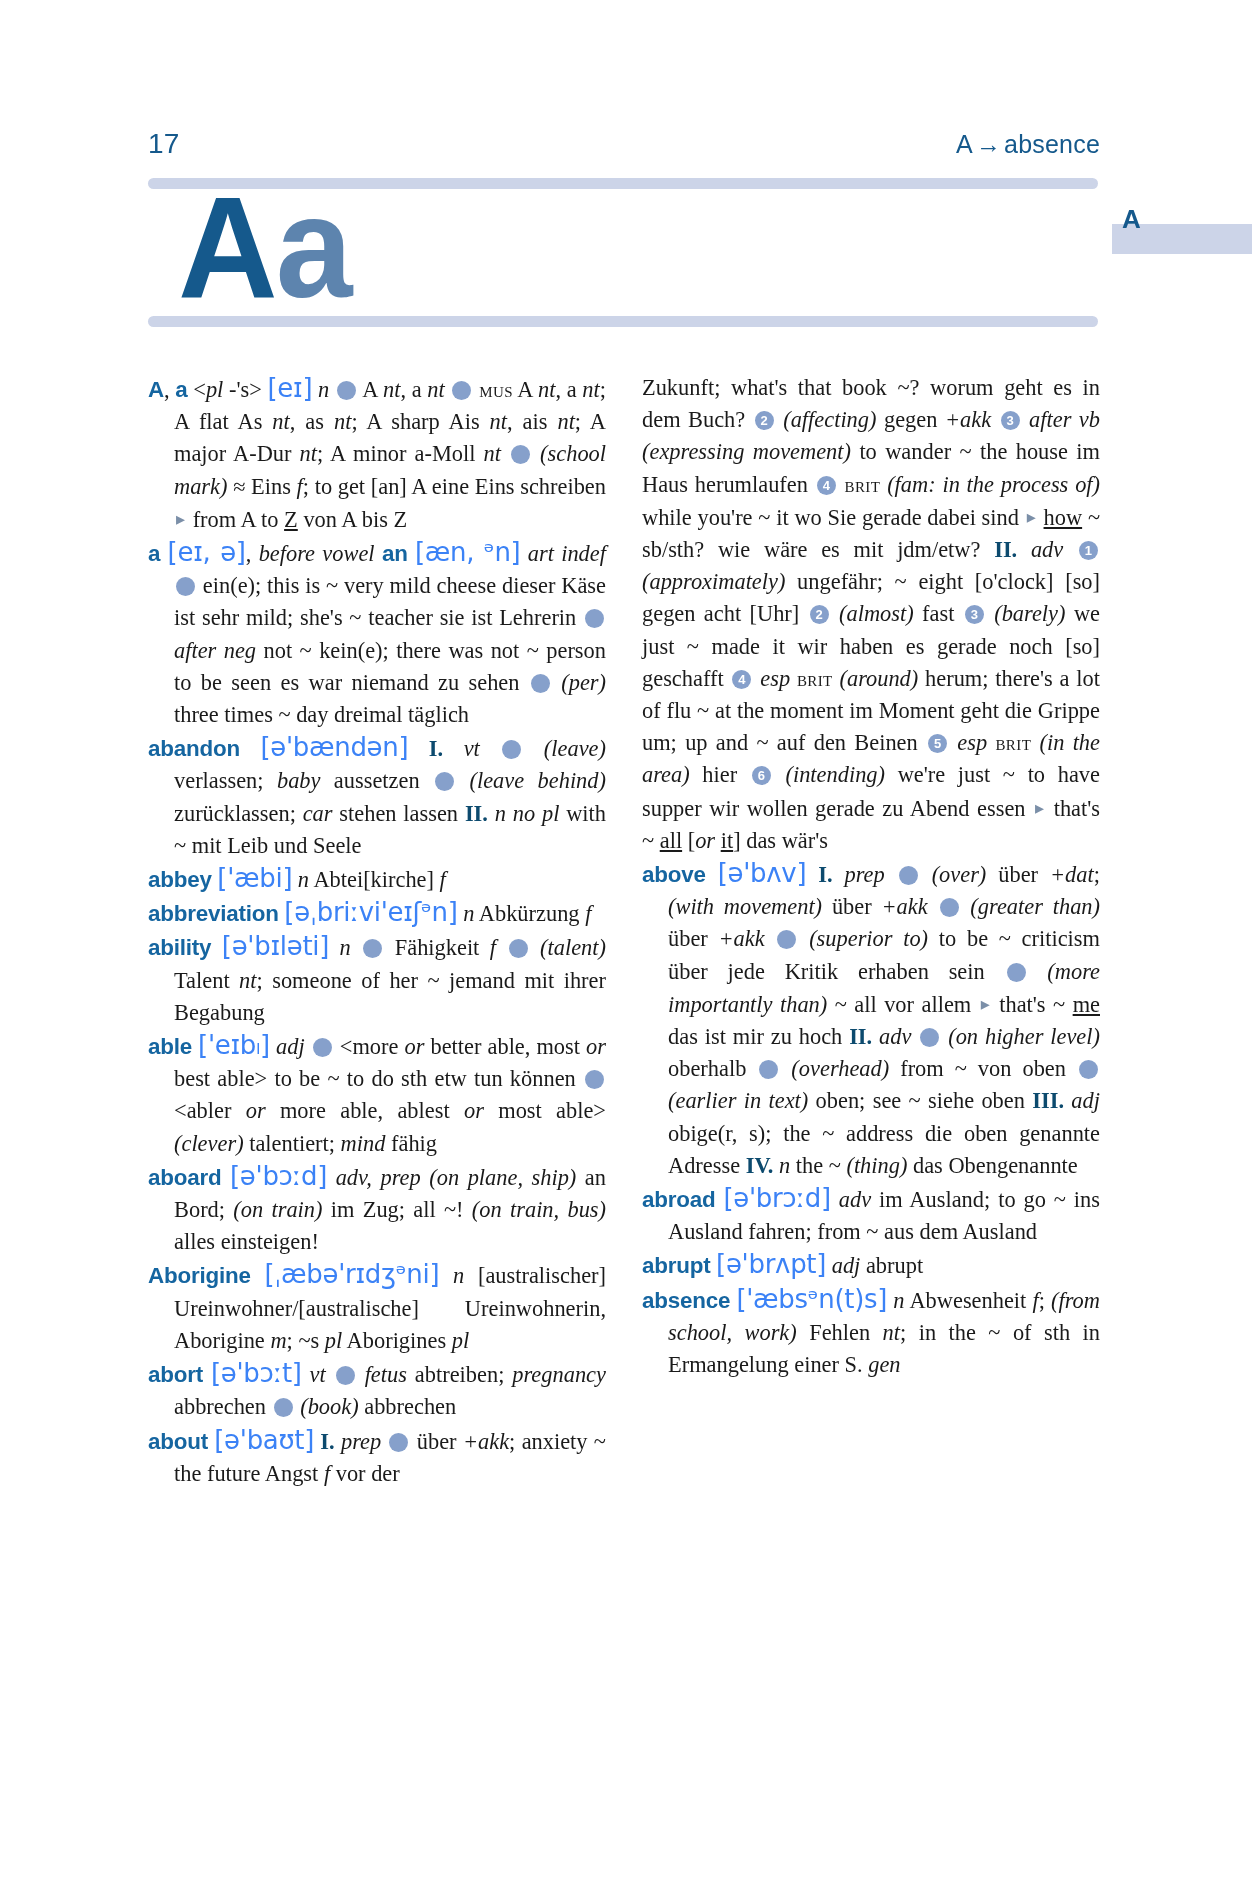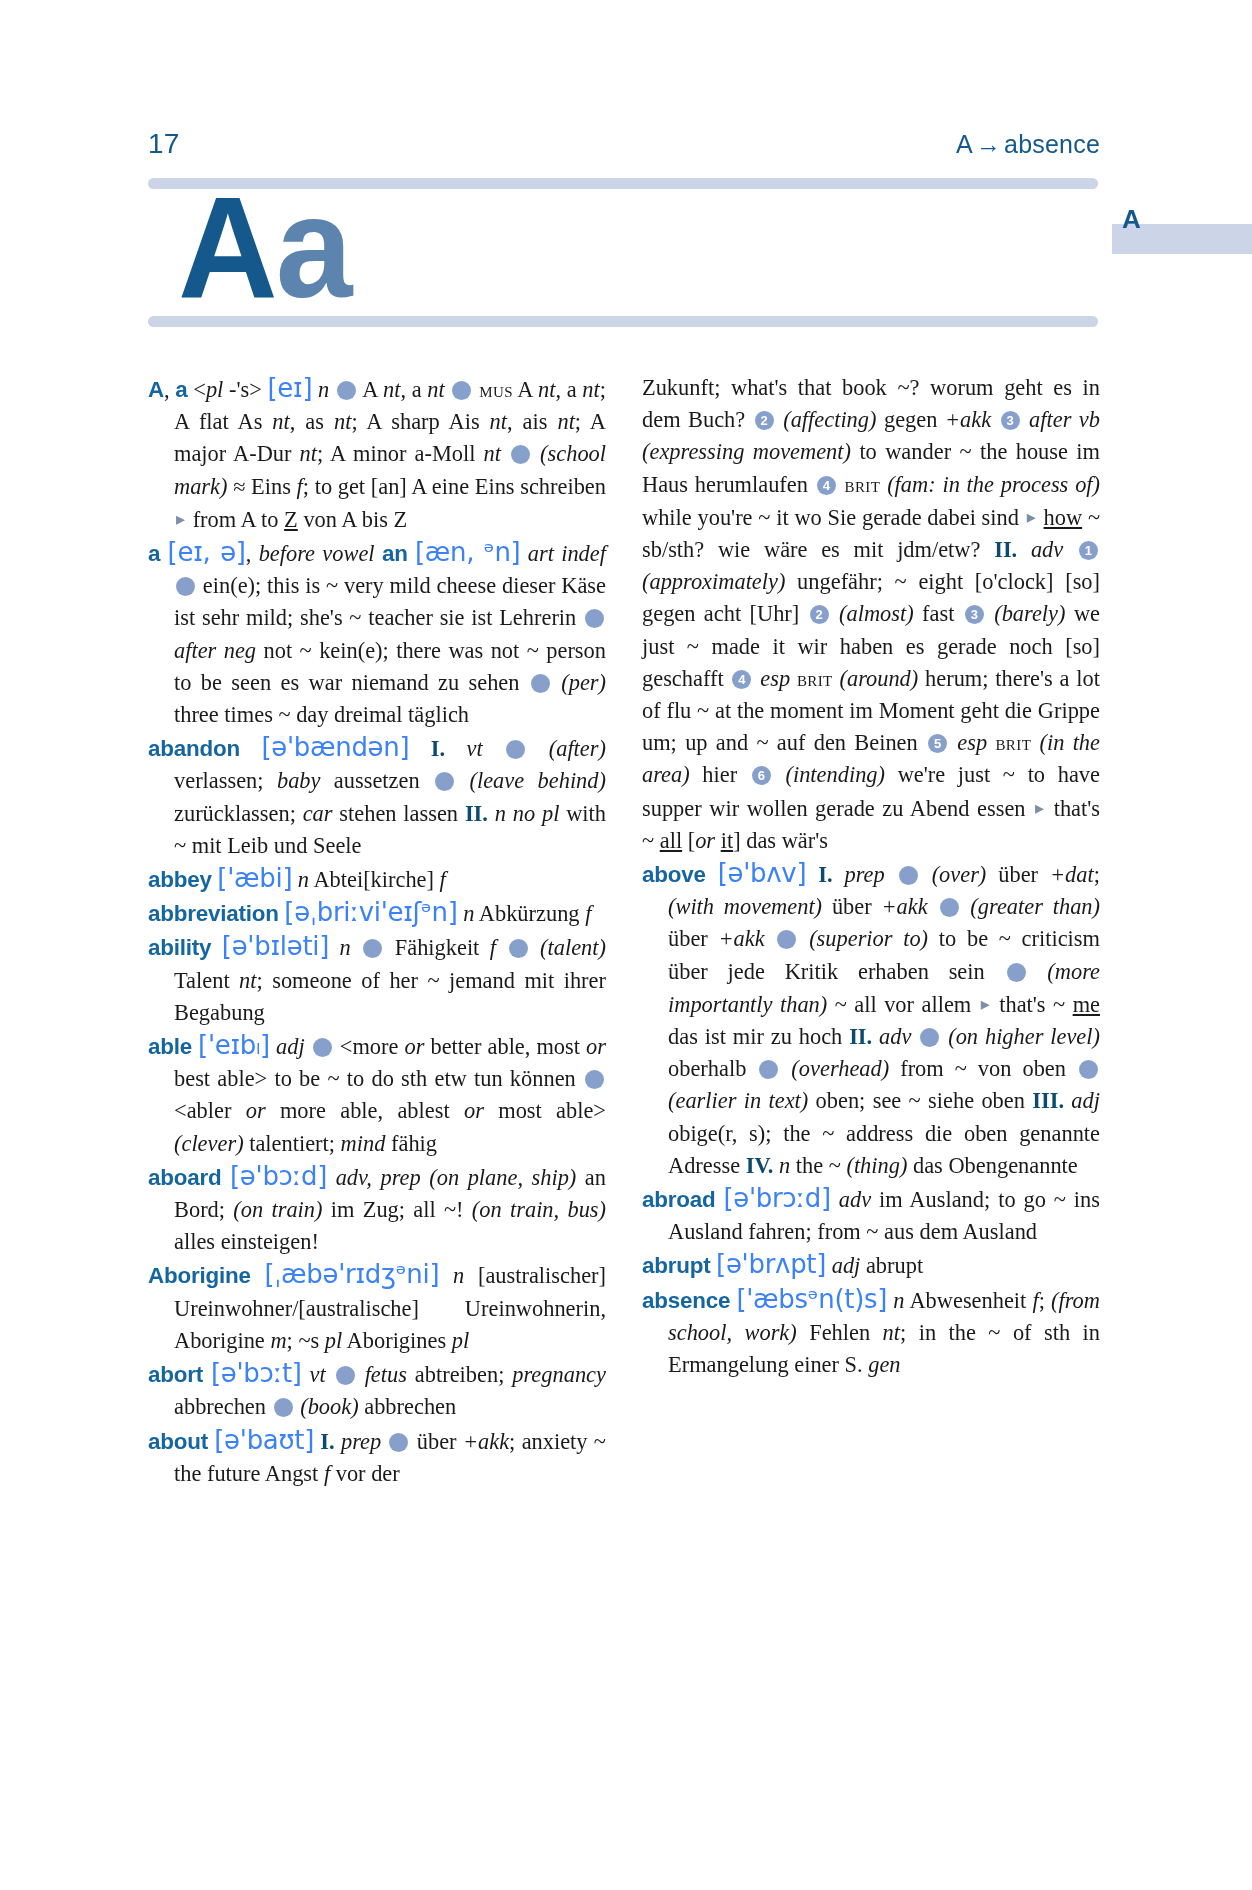--- a/index.html
+++ b/index.html
@@ -230,21 +230,21 @@
         <span class="num">1</span> ein(e); <span class="bd">this is ~ very mild cheese</span> dieser Käse ist sehr mild;
         <span class="bd">she's ~ teacher</span> sie ist Lehrerin
         <span class="num">2</span> <span class="it">after neg</span>
         <span class="bd">not ~</span> kein(e); <span class="bd">there was not ~ person to be seen</span> es war niemand zu sehen
         <span class="num">3</span> <span class="it">(per)</span> <span class="bd">three times ~ day</span> dreimal täglich
       </div>
 
       <div class="entry">
         <span class="hw">abandon</span> <span class="ipa">[ə'bændən]</span>
         <span class="rn">I.</span> <span class="it">vt</span>
-        <span class="num">1</span> <span class="it">(after)</span> verlassen;
+        <span class="num">1</span> <span class="it">(leave)</span> verlassen;
         <span class="it">baby</span> aussetzen
         <span class="num">2</span> <span class="it">(leave behind)</span> zurücklassen;
         <span class="it">car</span> stehen lassen
         <span class="rn">II.</span> <span class="it">n no pl</span> <span class="bd">with ~</span> mit Leib und Seele
       </div>
 
       <div class="entry">
         <span class="hw">abbey</span> <span class="ipa">['æbi]</span>
         <span class="it">n</span> Abtei[kirche] <span class="it">f</span>
       </div>

